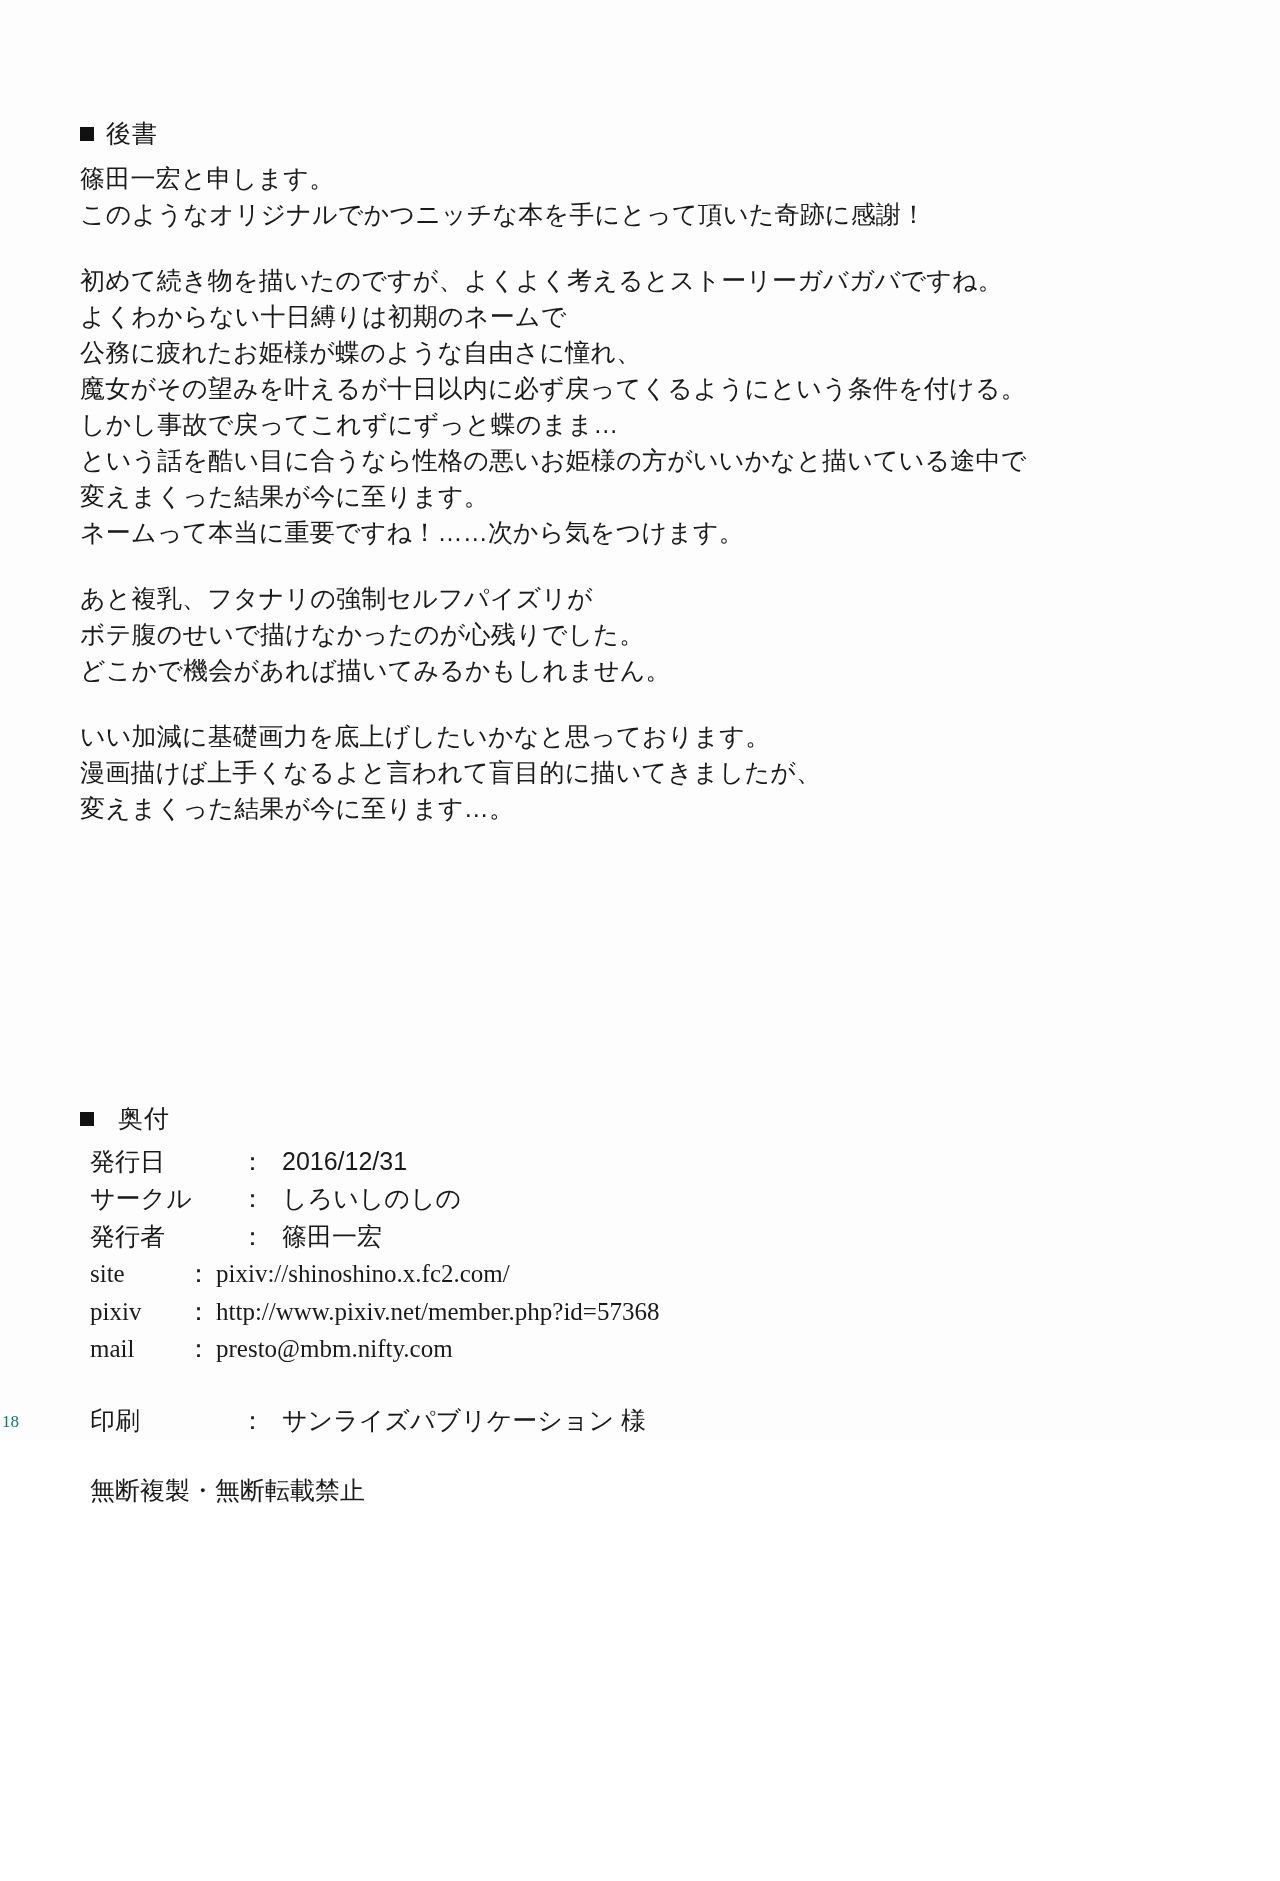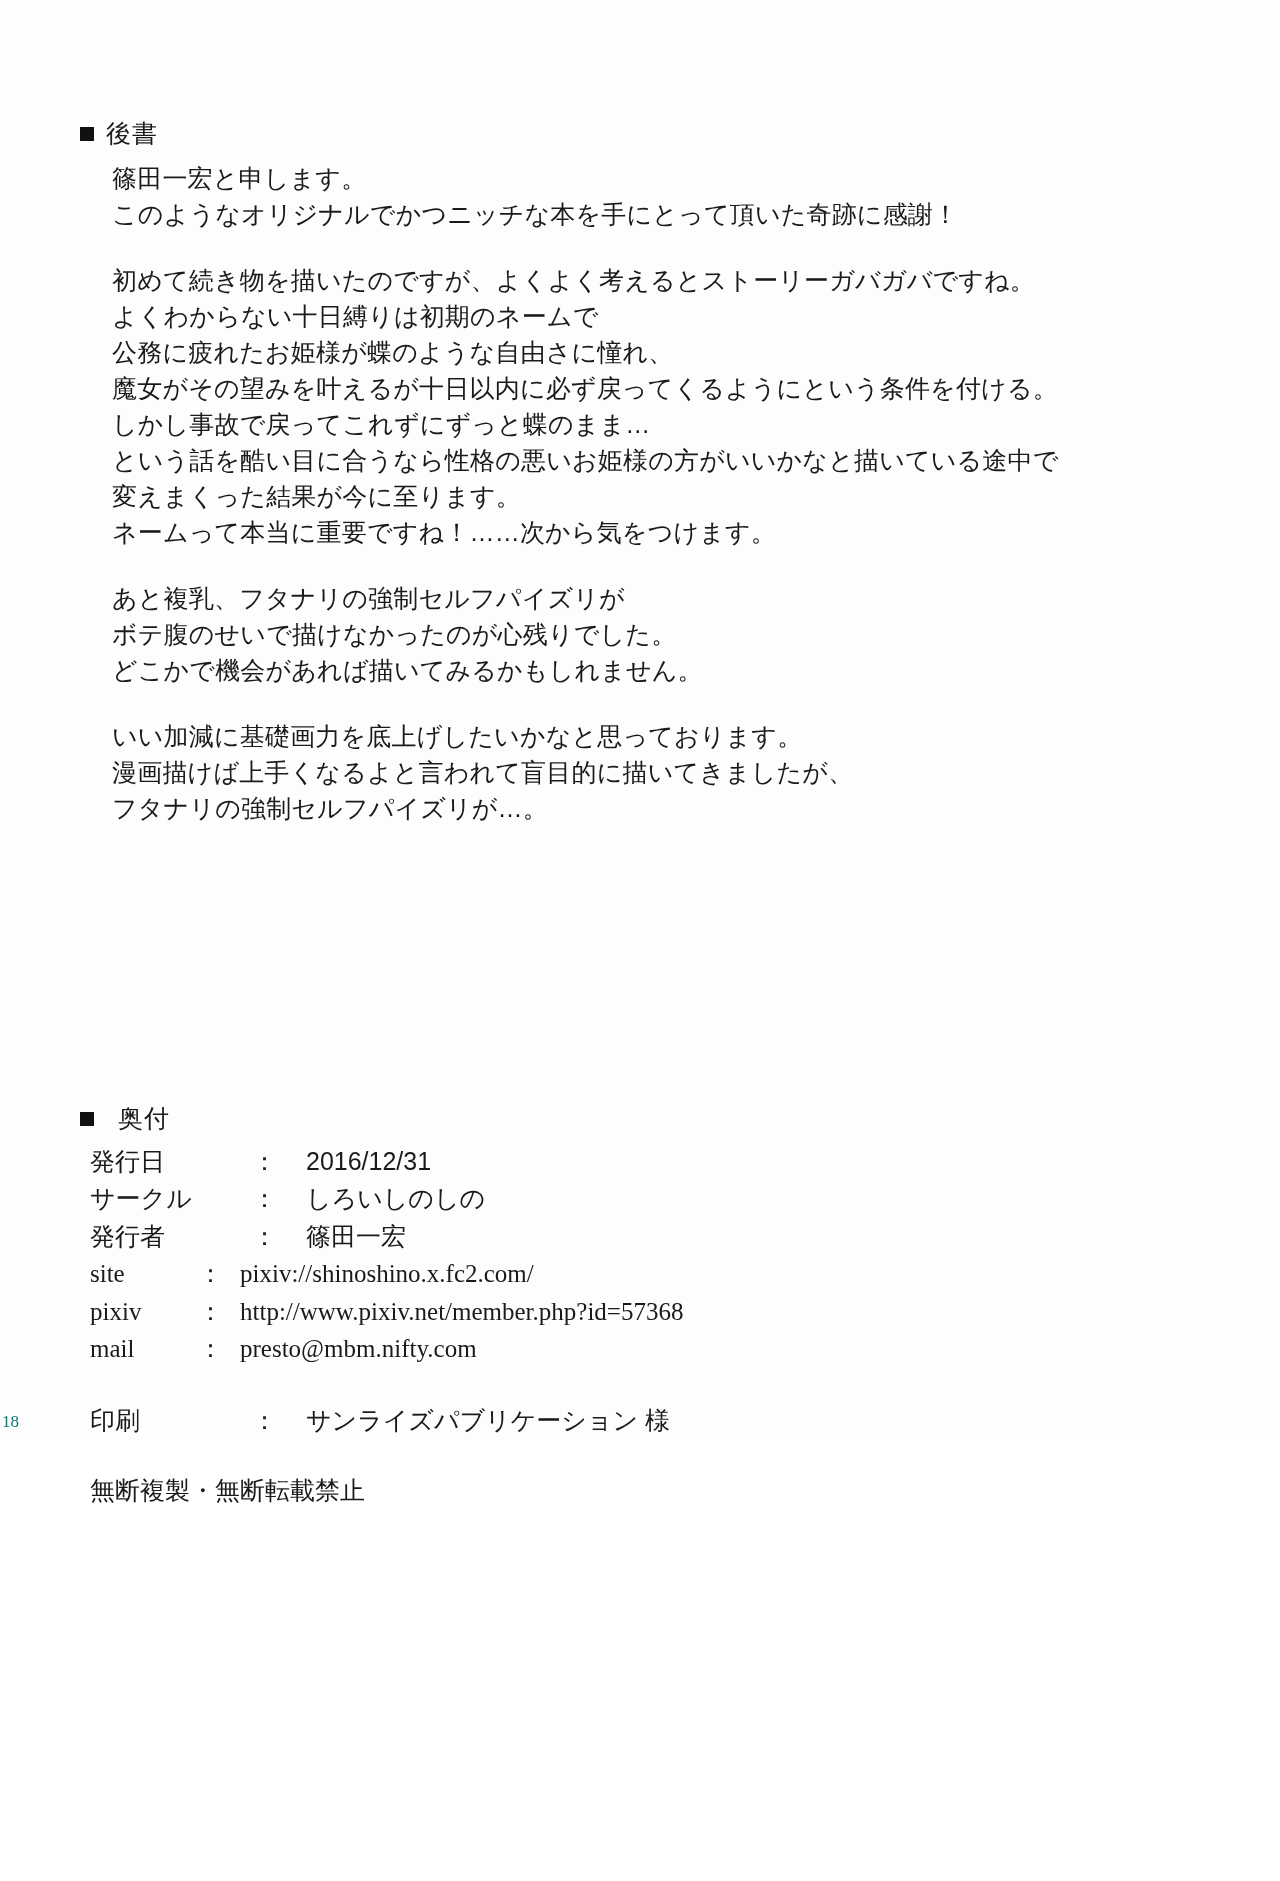--- a/index.html
+++ b/index.html
@@ -50,21 +50,20 @@
   }
 
   .para {
     font-size: 25px;
     line-height: 1.44;
     letter-spacing: 0.2px;
     margin: 0;
   }
   .para-line {
     white-space: pre;
-    margin-left: 32px;
   }
   .block-gap {
     height: 30px;
   }
 
   
   .colophon {
     position: absolute;
     left: 80px;
     top: 1105px;
@@ -75,21 +74,20 @@
     gap: 12px;
   }
   .colo-rows {
     margin-left: 10px;
   }
   .colo-row {
     display: flex;
     align-items: flex-end;
     font-size: 25px;
     line-height: 1.5;
-    gap: 12px;
   }
   .colo-key {
     width: 150px;
     flex: none;
     white-space: pre;
   }
   .colo-sep {
     width: 42px;
     flex: none;
     text-align: left;
@@ -162,21 +160,21 @@
       <div class="para-line">あと複乳、フタナリの強制セルフパイズリが</div>
       <div class="para-line">ボテ腹のせいで描けなかったのが心残りでした。</div>
       <div class="para-line">どこかで機会があれば描いてみるかもしれません。</div>
     </div>
 
     <div class="block-gap"></div>
 
     <div class="para">
       <div class="para-line">いい加減に基礎画力を底上げしたいかなと思っております。</div>
       <div class="para-line">漫画描けば上手くなるよと言われて盲目的に描いてきましたが、</div>
-      <div class="para-line">フタナリの強制セルフパイズリが…。</div>
+      <div class="para-line">変えまくった結果が今に至ります…。</div>
     </div>
 
   </div>
 
   <div class="colophon">
 
     <div class="section-head">
       <span class="sq-bullet"></span>
       <span class="section-head-label">奥付</span>
     </div>

